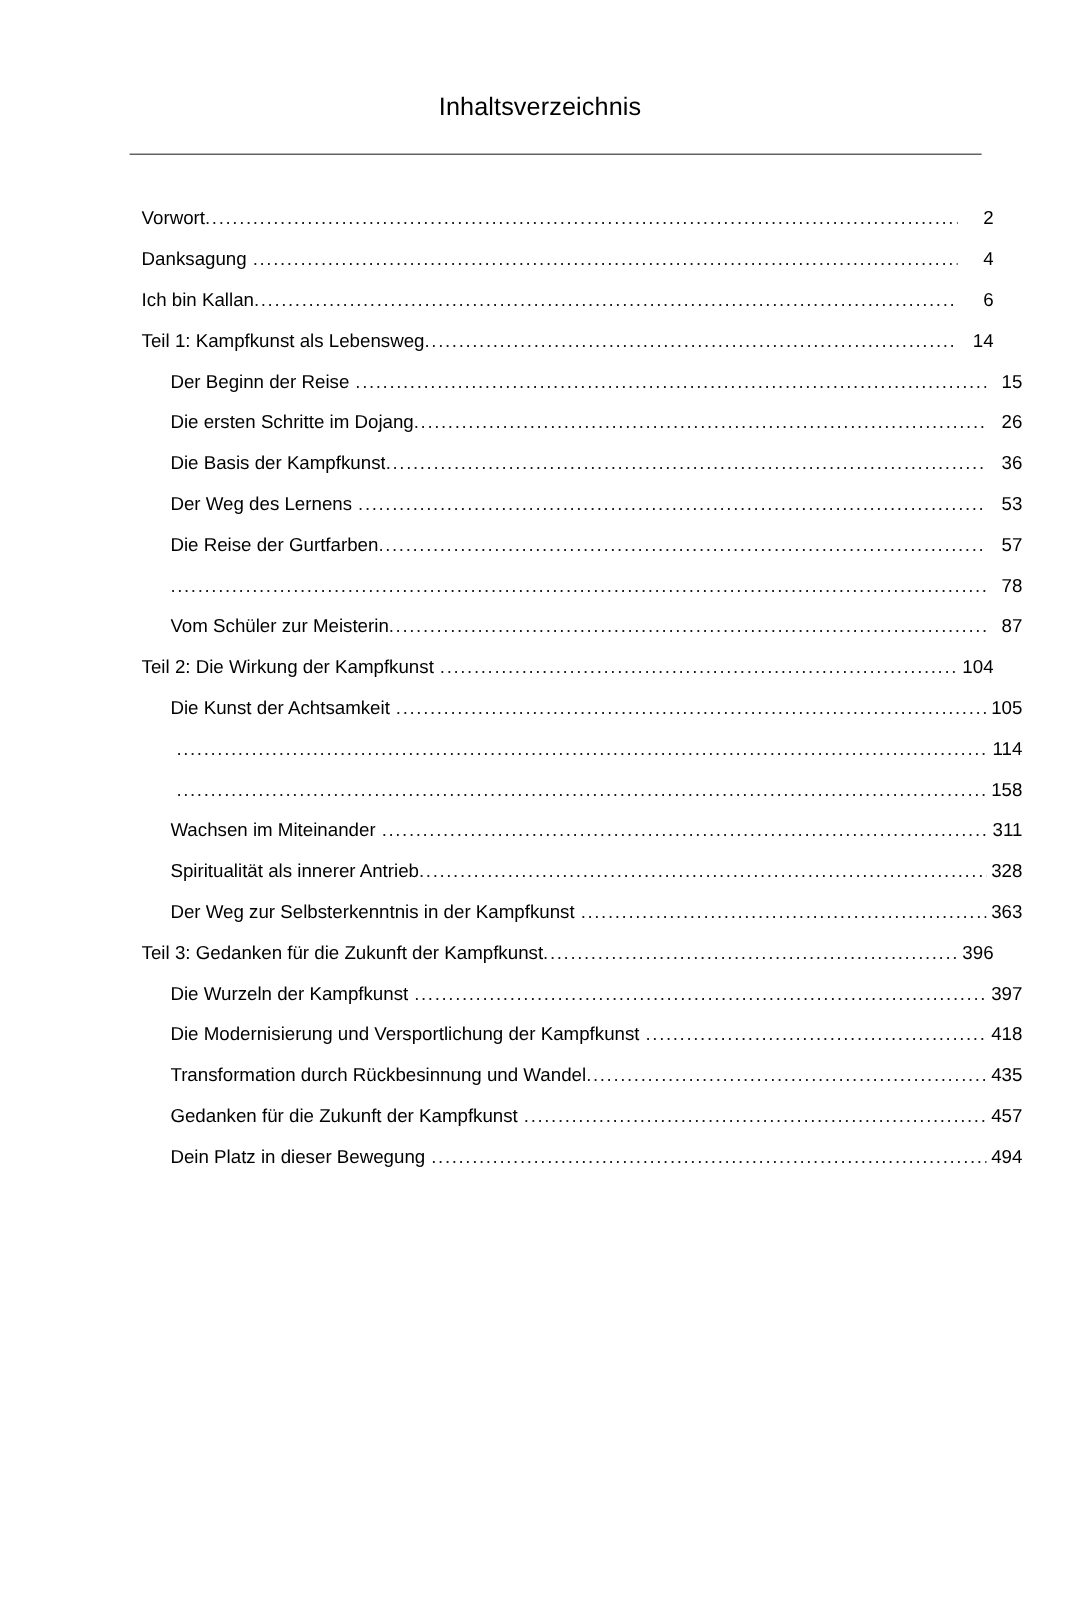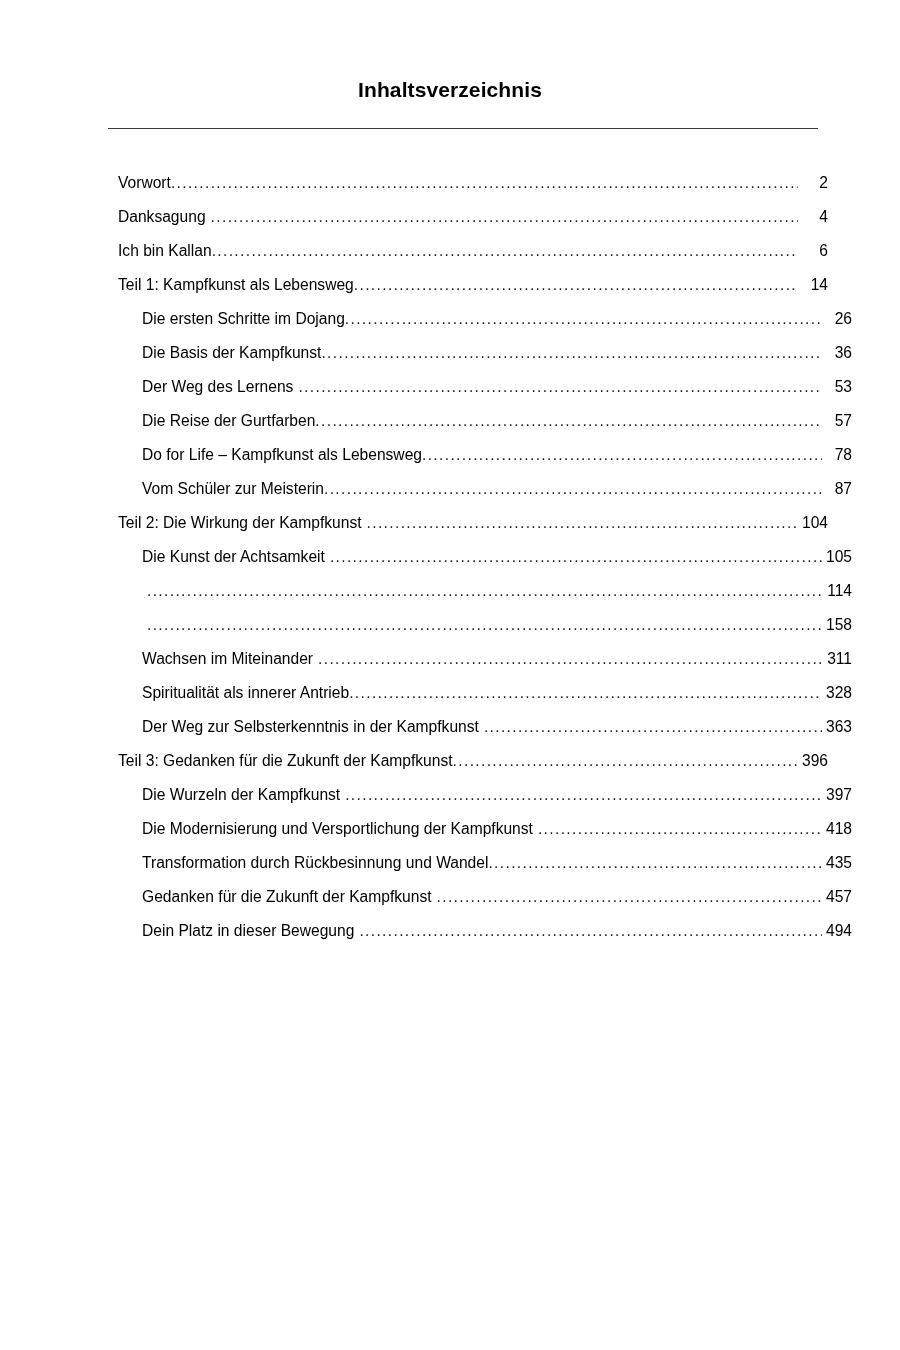--- a/index.html
+++ b/index.html
@@ -25,21 +25,21 @@
     overflow: hidden;
   }
 
   .doc-title {
     position: absolute;
     left: 0;
     right: 0;
     top: 78px;
     text-align: center;
     font-size: 21px;
-    font-weight: bold;
+    font-weight: normal;
     letter-spacing: 0.1px;
     color: #000000;
   }
 
   .title-rule {
     position: absolute;
     left: 108px;
     top: 128px;
     width: 710px;
     height: 0;
@@ -141,20 +141,26 @@
         <span class="leader"></span>
         <span class="entry-page">6</span>
       </div>
       <div class="toc-entry level-1">
         <span class="entry-title">Teil 1: Kampfkunst als Lebensweg</span>
         <span class="entry-gap none"></span>
         <span class="leader"></span>
         <span class="entry-page">14</span>
       </div>
       <div class="toc-entry level-2">
+        <span class="entry-title">Der Beginn der Reise</span>
+        <span class="entry-gap"></span>
+        <span class="leader"></span>
+        <span class="entry-page">15</span>
+      </div>
+      <div class="toc-entry level-2">
         <span class="entry-title">Die ersten Schritte im Dojang</span>
         <span class="entry-gap none"></span>
         <span class="leader"></span>
         <span class="entry-page">26</span>
       </div>
       <div class="toc-entry level-2">
         <span class="entry-title">Die Basis der Kampfkunst</span>
         <span class="entry-gap none"></span>
         <span class="leader"></span>
         <span class="entry-page">36</span>
@@ -165,21 +171,20 @@
         <span class="leader"></span>
         <span class="entry-page">53</span>
       </div>
       <div class="toc-entry level-2">
         <span class="entry-title">Die Reise der Gurtfarben</span>
         <span class="entry-gap none"></span>
         <span class="leader"></span>
         <span class="entry-page">57</span>
       </div>
       <div class="toc-entry level-2">
-        <span class="entry-title">Do for Life – Kampfkunst als Lebensweg</span>
         <span class="entry-gap none"></span>
         <span class="leader"></span>
         <span class="entry-page">78</span>
       </div>
       <div class="toc-entry level-2">
         <span class="entry-title">Vom Schüler zur Meisterin</span>
         <span class="entry-gap none"></span>
         <span class="leader"></span>
         <span class="entry-page">87</span>
       </div>

